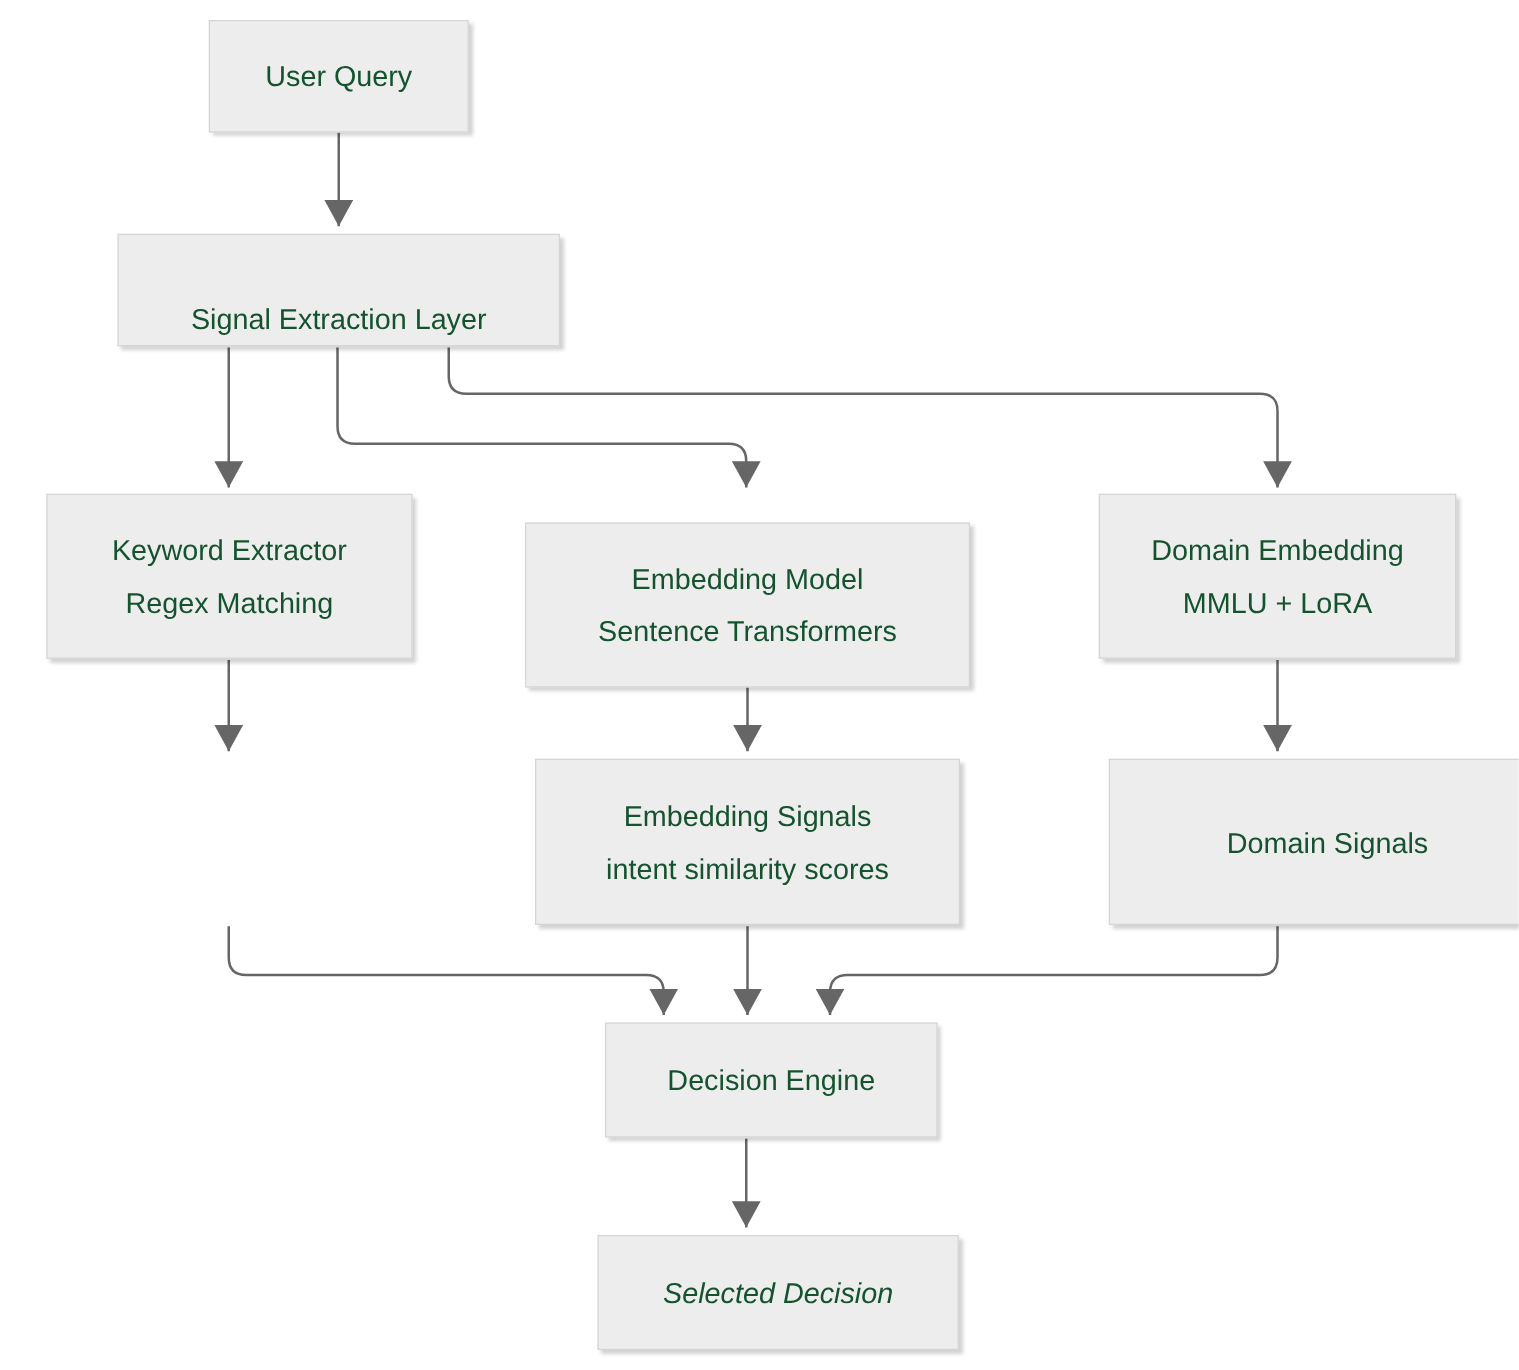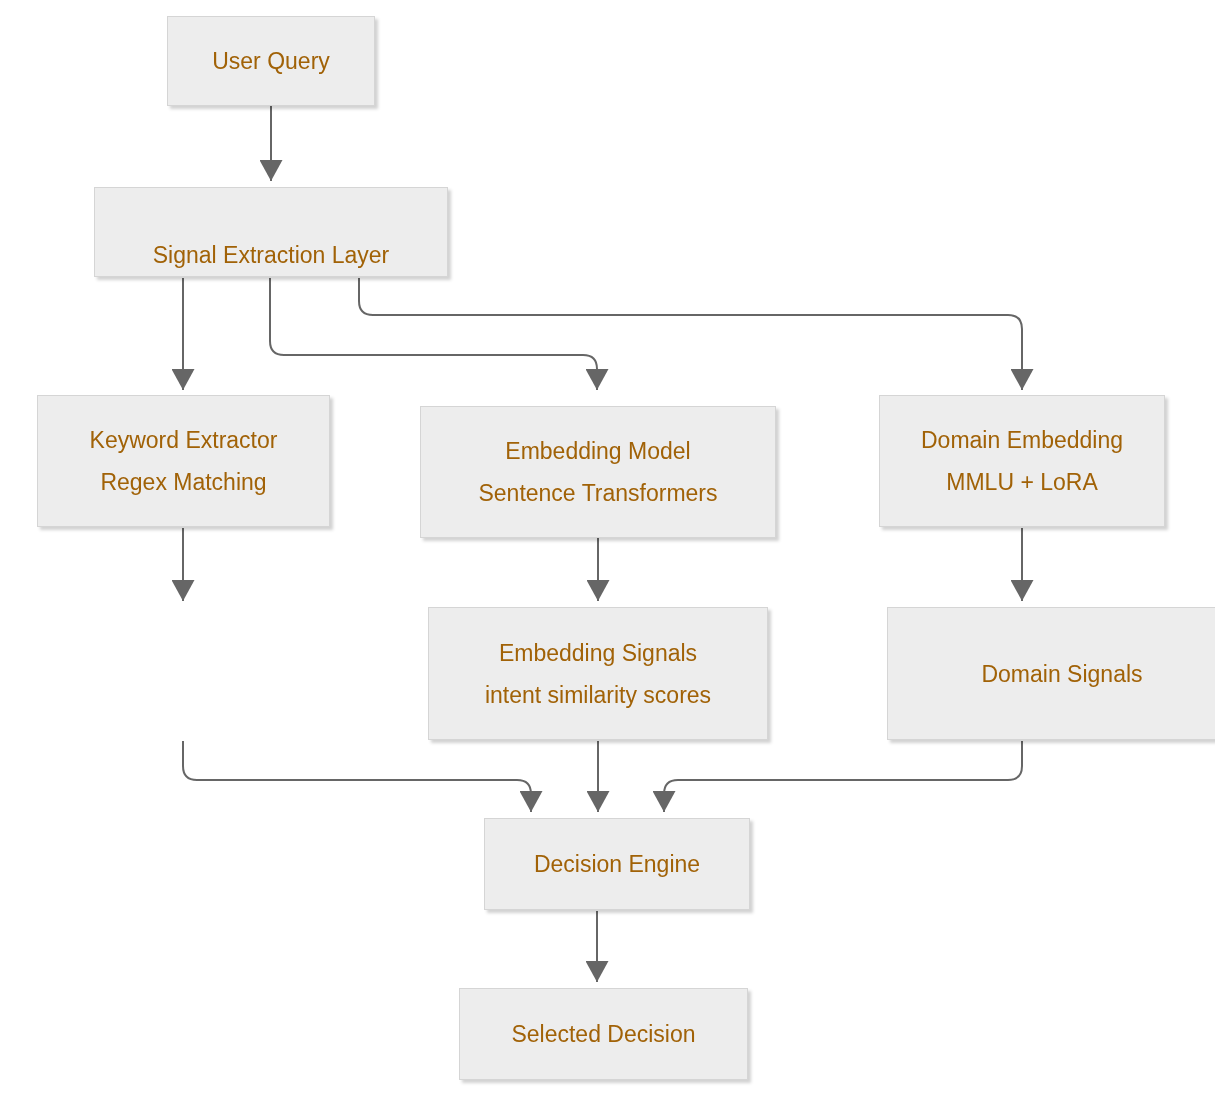--- a/index.html
+++ b/index.html
@@ -34,35 +34,35 @@
     background: #ededed;
     border: 1px solid #d5d5d5;
     box-shadow: 3px 3px 3px rgba(0,0,0,0.18);
     display: flex;
     flex-direction: column;
     align-items: center;
     justify-content: center;
     text-align: center;
     font-size: 23px;
     line-height: 42px;
-    color: #a16207;
+    color: #14532d;
   }
   .node .line { display: block; white-space: nowrap; }
 
   
   #n-user-query        { left: 167px; top: 16px;  width: 208px; height: 90px;  }
   #n-signal-extraction { left: 94px;  top: 187px; width: 354px; height: 90px; justify-content: flex-end;  }
   #n-keyword-extractor { left: 37px;  top: 395px; width: 293px; height: 132px; }
-  #n-embedding-model   { left: 420px; top: 406px; width: 356px; height: 132px; justify-content: center; }
+  #n-embedding-model   { left: 420px; top: 418px; width: 356px; height: 132px; justify-content: center; }
   #n-domain-classifier { left: 879px; top: 395px; width: 286px; height: 132px; }
   #n-keyword-signals   { left: 16px;  top: 607px; width: 335px; height: 133px; }
   #n-embedding-signals { left: 428px; top: 607px; width: 340px; height: 133px; }
   #n-domain-signals    { left: 847px; top: 607px; width: 350px; height: 133px; margin-left: 40px; }
   #n-decision-engine   { left: 484px; top: 818px; width: 266px; height: 92px;  }
-  #n-selected-decision { left: 459px; top: 988px; width: 289px; height: 92px;  }
+  #n-selected-decision { left: 478px; top: 988px; width: 289px; height: 92px; font-style: italic;  }
 </style>
 </head>
 <body>
 
 <div class="stage">
 
   <svg class="edges-svg" width="1215" height="1096" viewBox="0 0 1215 1096" xmlns="http://www.w3.org/2000/svg">
     <defs>
       <marker id="arrow" viewBox="0 0 10 11" refX="10" refY="5.5" markerWidth="21" markerHeight="23" markerUnits="userSpaceOnUse" orient="auto">
         <path d="M0,0 L0,11 L10,5.5 Z" fill="#666666"></path>

